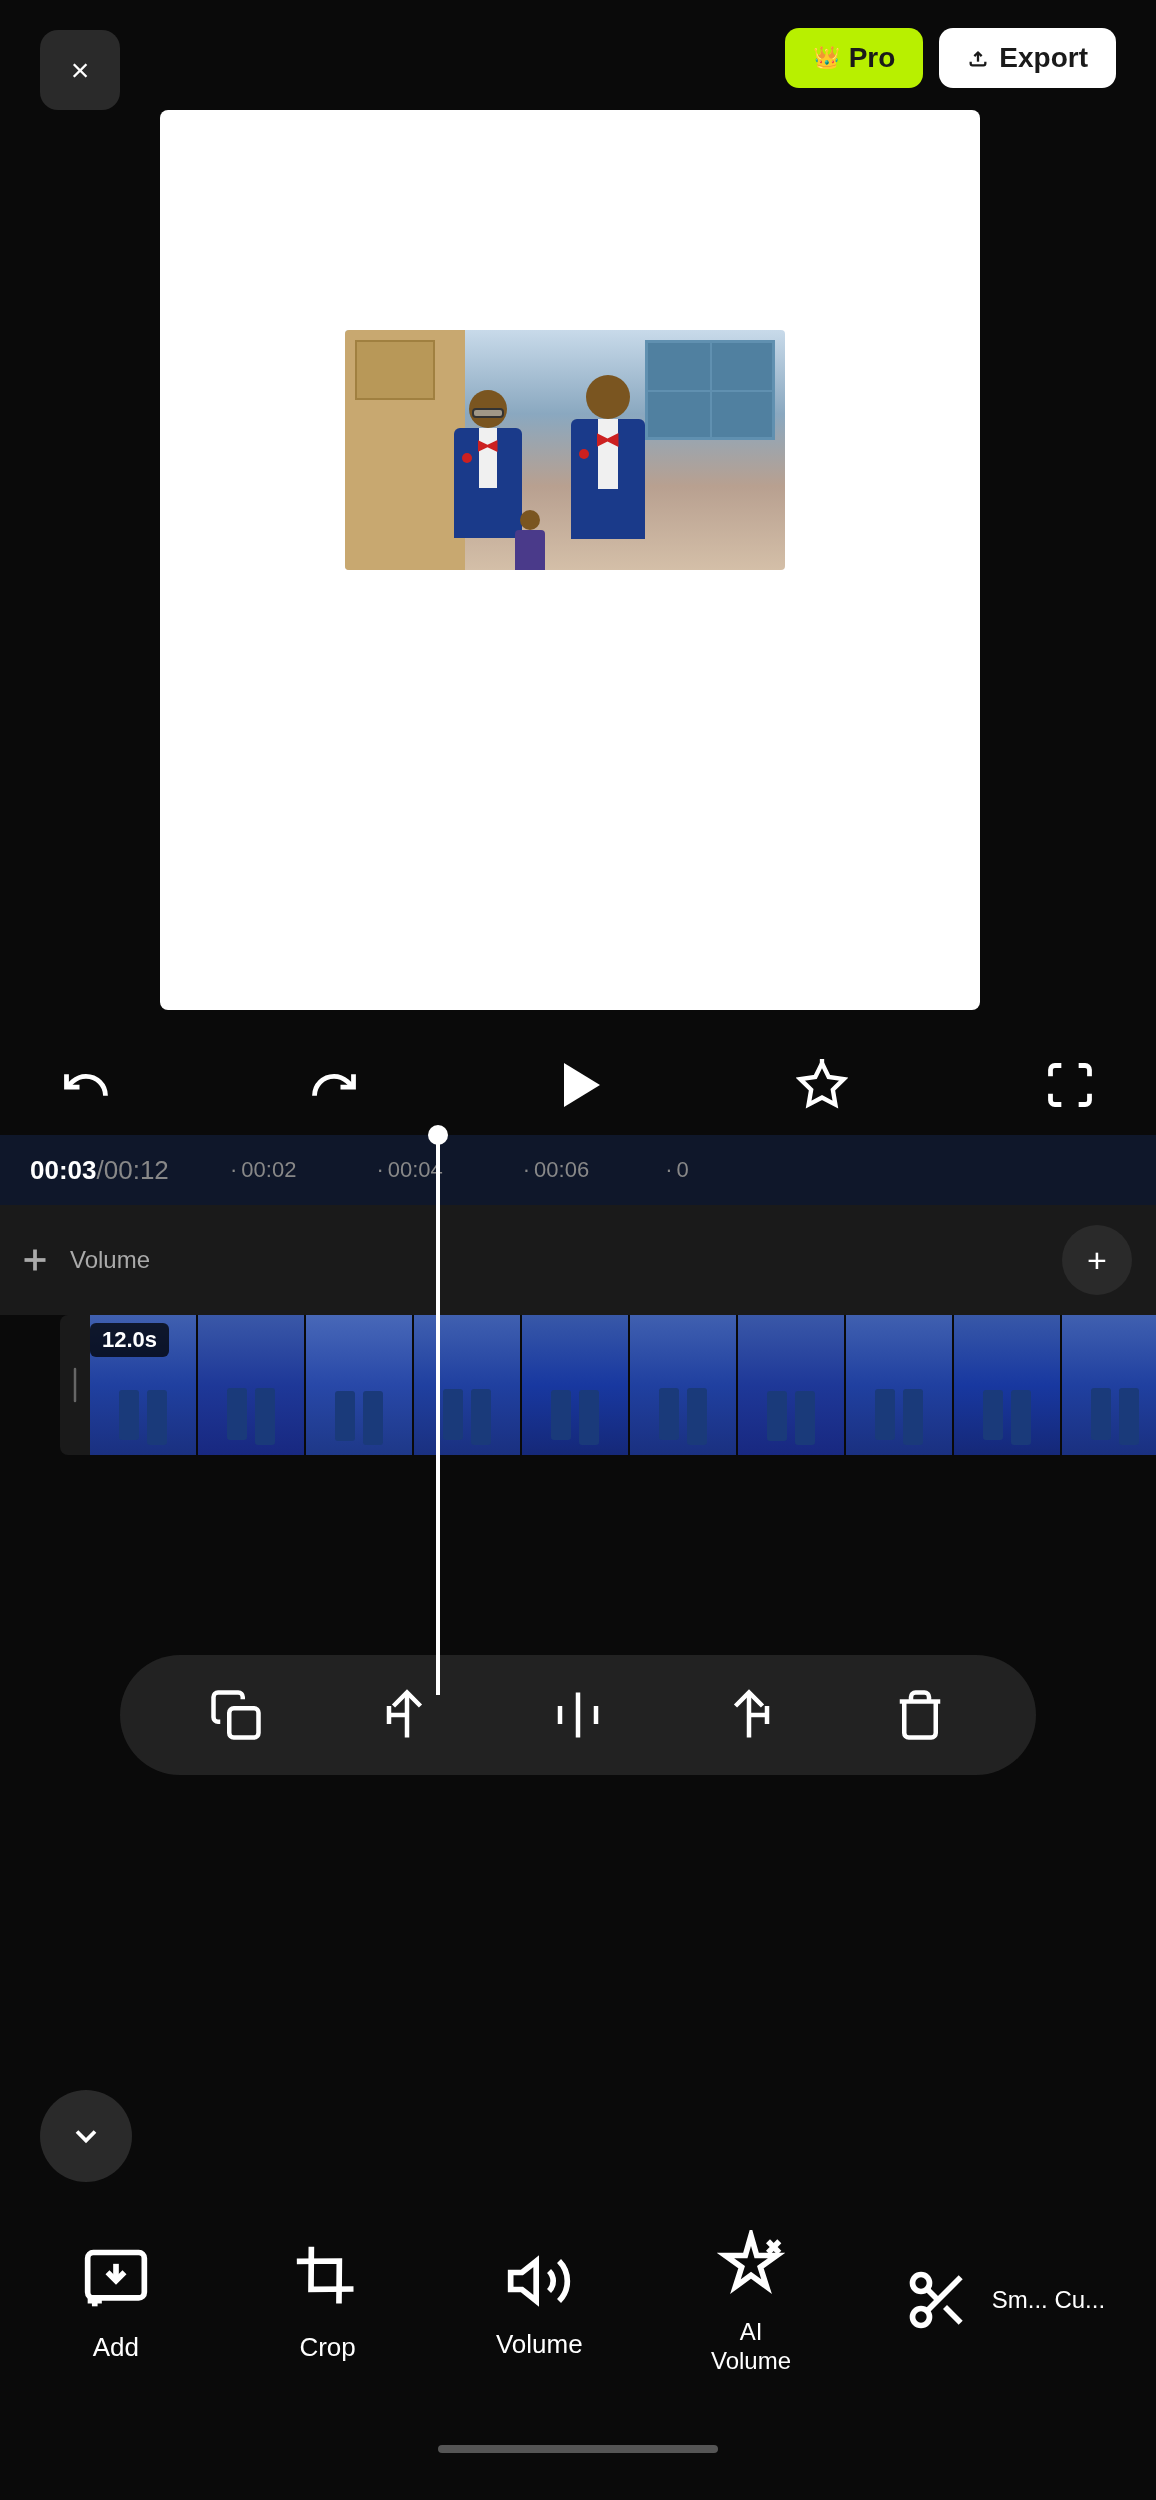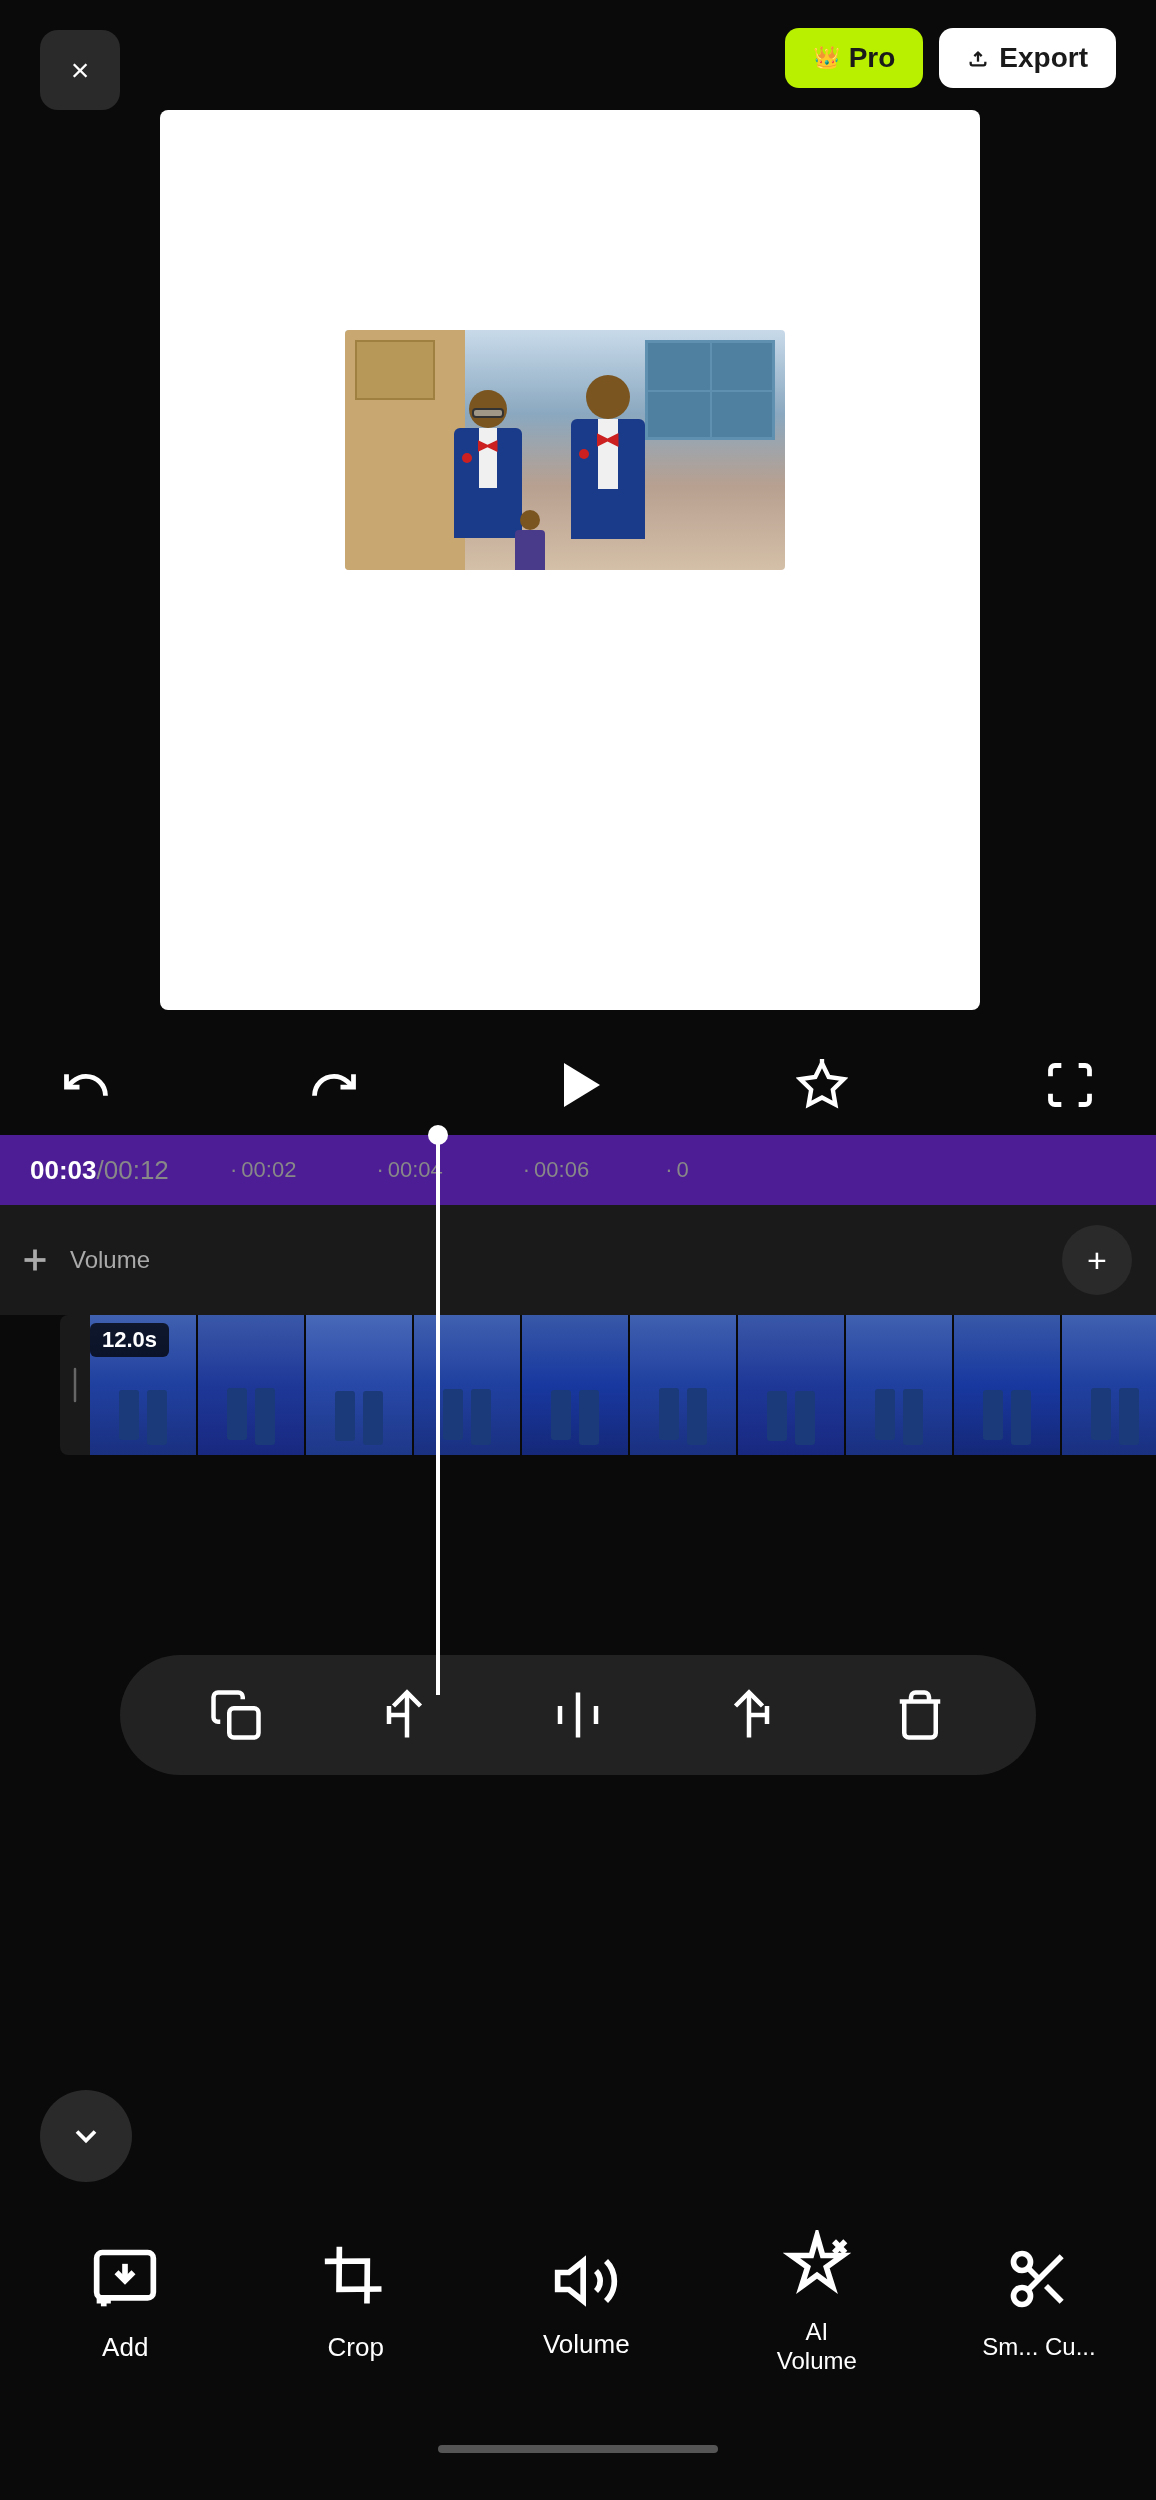--- a/index.html
+++ b/index.html
@@ -174,21 +174,21 @@
       <line x1="12" y1="0" x2="12" y2="4" stroke="#fff" stroke-width="2"></line>
     </svg>
   </div>
   <div style="cursor:pointer;">
     <svg width="52" height="52" viewBox="0 0 24 24" fill="none" stroke="#fff" stroke-width="2.2">
       <path d="M8 3H5a2 2 0 0 0-2 2v3m18 0V5a2 2 0 0 0-2-2h-3m0 18h3a2 2 0 0 0 2-2v-3M3 16v3a2 2 0 0 0 2 2h3"></path>
     </svg>
   </div>
 </div>
 
-<div style="position:absolute;top:1135px;left:0;right:0;height:70px;background:#4c1d95;display:flex;align-items:center;overflow:hidden;">
+<div style="position:absolute;top:1135px;left:0;right:0;height:70px;background:#0f172a;display:flex;align-items:center;overflow:hidden;">
 
   <div style="display:flex;align-items:center;padding-left:30px;gap:0;min-width:200px;">
     <span style="color:#fff;font-size:26px;font-weight:600;">00:03</span>
     <span style="color:#888;font-size:26px;">/</span>
     <span style="color:#888;font-size:26px;">00:12</span>
   </div>
 
   <div style="display:flex;align-items:center;gap:0;padding-left:30px;flex:1;">
     <span style="color:#888;font-size:22px;margin-right:4px;">·</span>
     <span style="color:#888;font-size:22px;margin-right:80px;">00:02</span>
@@ -387,21 +387,21 @@
       <svg width="68" height="68" viewBox="0 0 24 24" fill="none" stroke="#fff" stroke-width="2">
         <path d="M12 2l2 7h7l-5.7 4.1 2.2 6.9L12 16l-5.5 4 2.2-6.9L3 9h7z"></path>
         <line x1="18" y1="4" x2="22" y2="8"></line>
         <line x1="22" y1="4" x2="18" y2="8"></line>
       </svg>
     </div>
     <span style="color:#fff;font-size:24px;font-weight:400;text-align:center;line-height:1.2;white-space:pre-line;">AI
 Volume</span>
   </div>
 
-  <div style="display:flex;flex-direction:column;align-items:center;gap:14px;cursor:pointer;min-width:100px;overflow:hidden;">
+  <div style="display:flex;flex-direction:row;align-items:center;gap:14px;cursor:pointer;min-width:100px;overflow:hidden;">
     <div style="width:80px;height:80px;display:flex;align-items:center;justify-content:center;">
       <svg width="68" height="68" viewBox="0 0 24 24" fill="none" stroke="#fff" stroke-width="2">
         <circle cx="6" cy="6" r="3"></circle>
         <circle cx="6" cy="18" r="3"></circle>
         <line x1="20" y1="4" x2="8.12" y2="15.88"></line>
         <line x1="14.47" y1="14.48" x2="20" y2="20"></line>
         <line x1="8.12" y1="8.12" x2="12" y2="12"></line>
       </svg>
     </div>
     <span style="color:#fff;font-size:24px;font-weight:400;text-align:center;line-height:1.2;white-space:pre-line;">Sm... Cu...</span>

